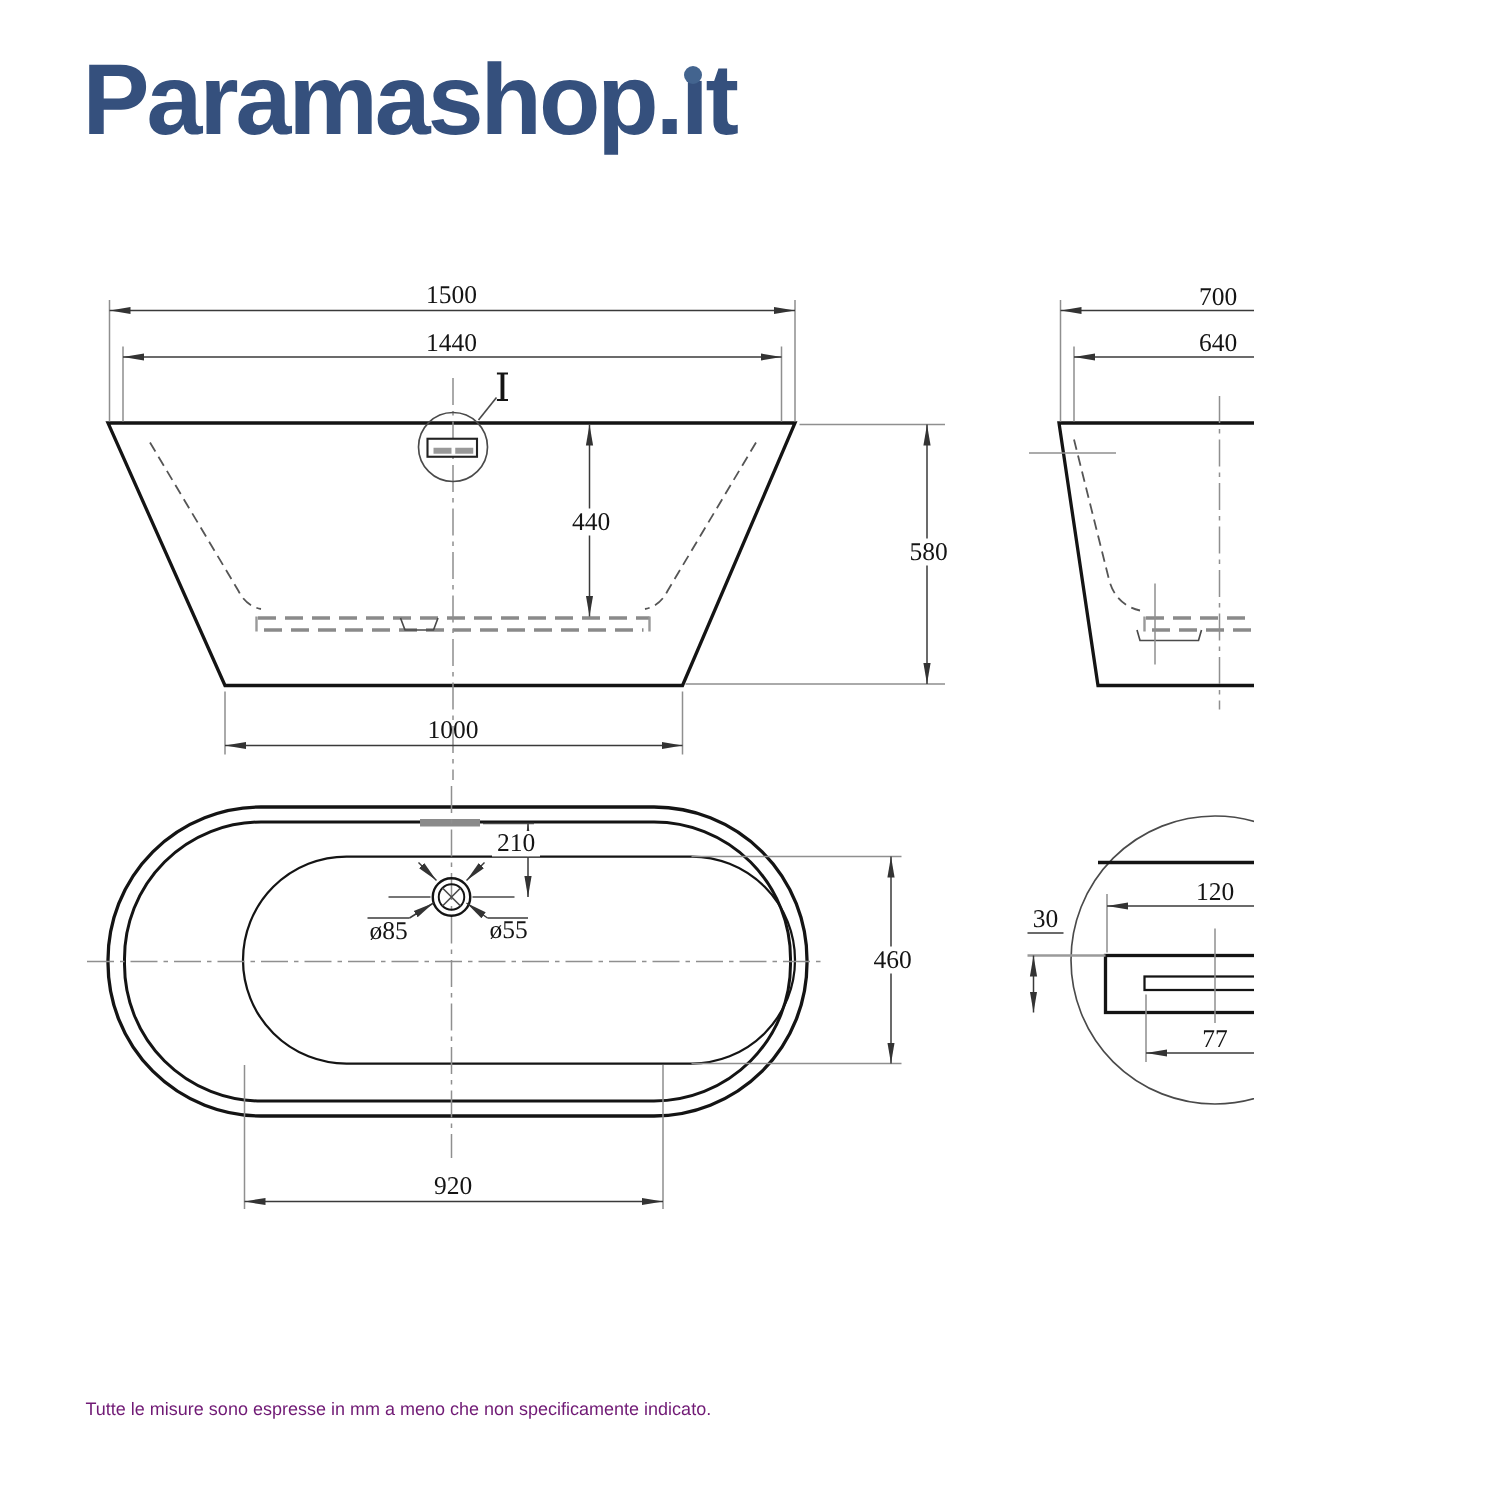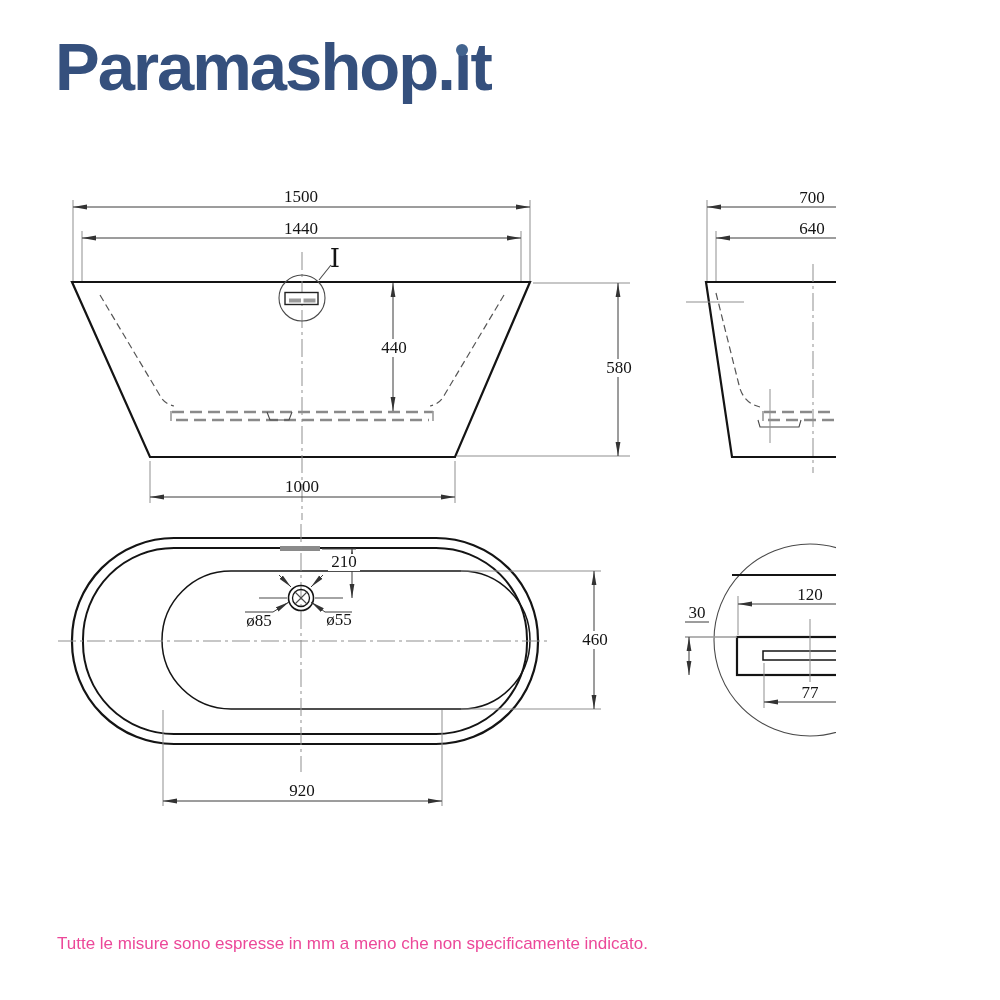--- a/index.html
+++ b/index.html
@@ -5,21 +5,21 @@
   html,body{margin:0;padding:0;background:#ffffff;}
   .canvas{position:relative;width:836px;height:1000px;background:#ffffff;overflow:hidden;
           font-family:"Liberation Sans","DejaVu Sans",sans-serif;}
   
   .logo{position:absolute;left:55px;top:33px;font-size:67px;font-weight:bold;
         letter-spacing:-2px;color:#35507d;line-height:1;white-space:nowrap;}
   .iwrap{position:relative;display:inline-block;}
   .idot{position:absolute;left:50%;transform:translateX(-50%);top:11px;width:12px;height:12px;
         border-radius:50%;background:#43648f;}
   
-  .footer{position:absolute;left:57px;top:929px;font-size:17px;color:#ec4899;line-height:1.75;}
+  .footer{position:absolute;left:57px;top:929px;font-size:12px;color:#701a75;line-height:1.75;}
   
   svg{position:absolute;left:0;top:0;}
   .ol{fill:none;stroke:#141414;stroke-width:2.2px;}
   .ol2{fill:none;stroke:#141414;stroke-width:2px;}
   .ol3{fill:none;stroke:#141414;stroke-width:1.5px;}
   .thin{fill:none;stroke:#4a4a4a;stroke-width:1.1px;}
   .dash{fill:none;stroke:#555555;stroke-width:1.2px;stroke-dasharray:7 4;}
   .hdash{fill:none;stroke:#8a8a8a;stroke-width:2.4px;stroke-dasharray:12 6;}
   .ext{fill:none;stroke:#8f8f8f;stroke-width:1px;}
   .ext2{fill:none;stroke:#9a9a9a;stroke-width:1.6px;}

